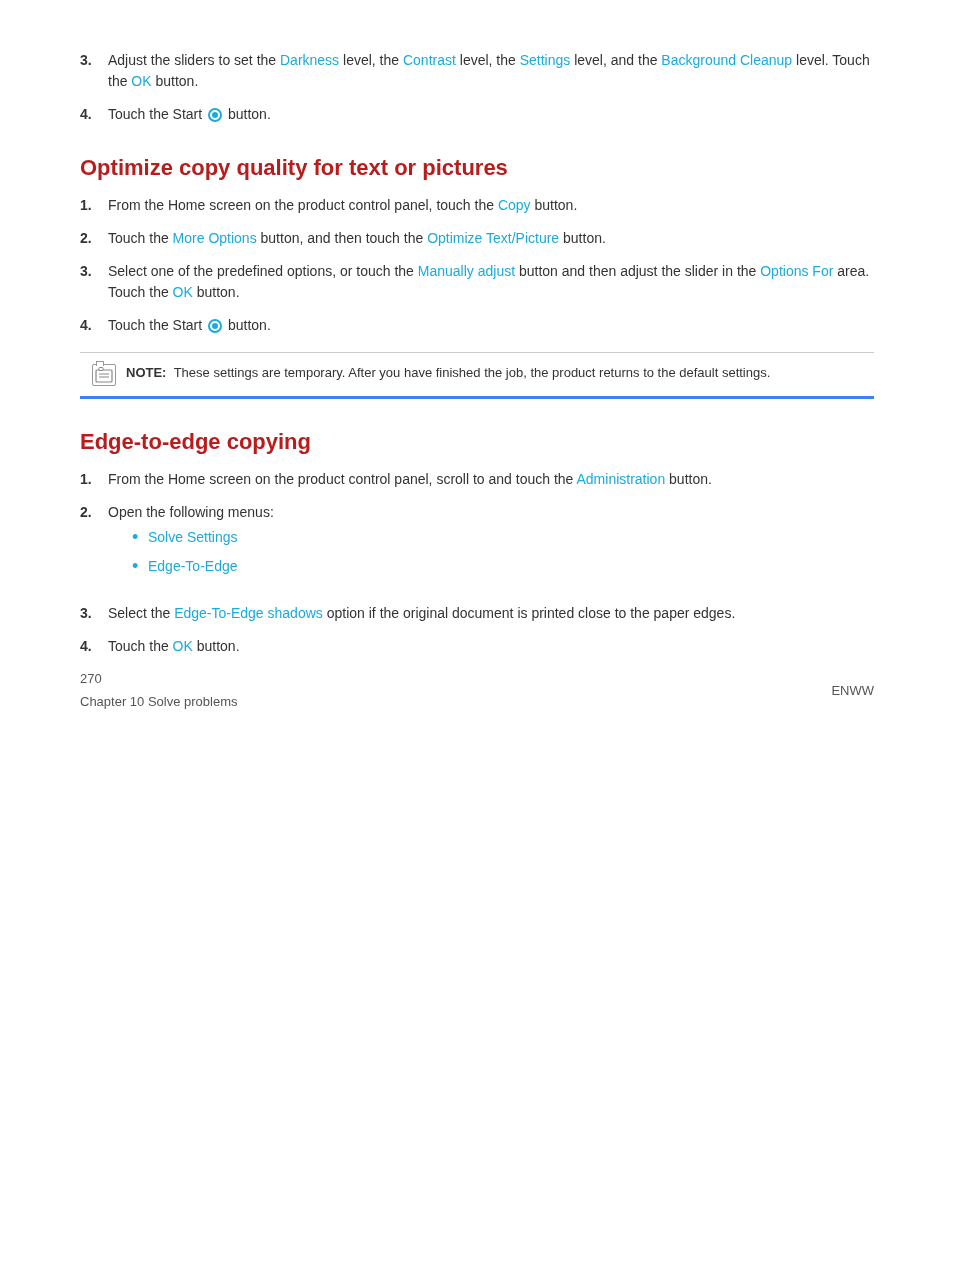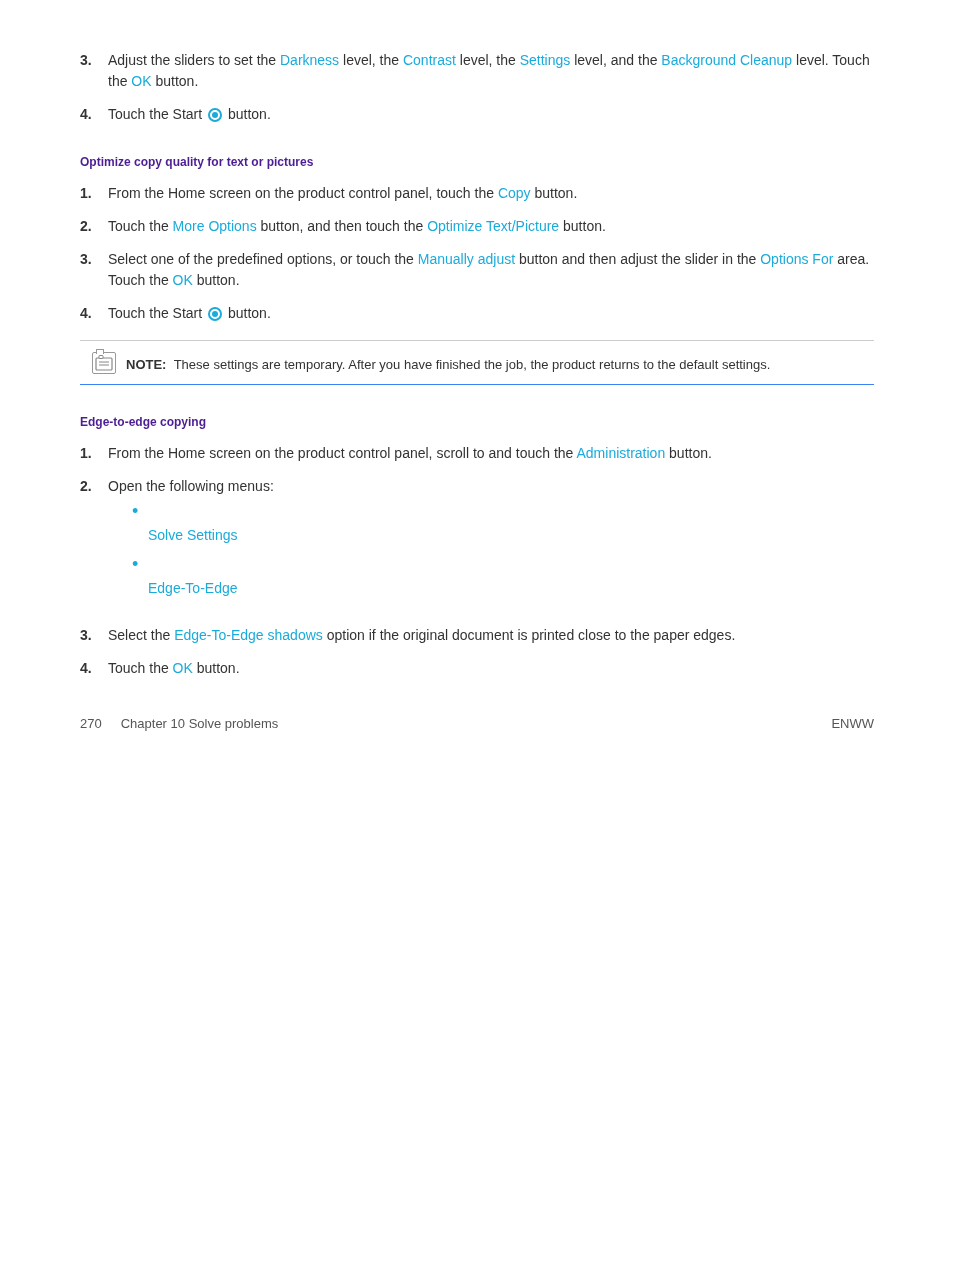--- a/index.html
+++ b/index.html
@@ -19,26 +19,25 @@
     }
 
     .page {
       padding: 50px 80px 80px 80px;
       position: relative;
     }
 
     .cyan-link {
       color: #1aabdb;
       text-decoration: none;
-      margin-top: 24px;
     }
 
     .section-heading {
-      color: #4c1d95;
-      font-size: 12px;
+      color: #b91c1c;
+      font-size: 22px;
       font-weight: bold;
       margin-bottom: 14px;
       margin-top: 30px;
     }
 
     .body-text {
       color: #333333;
       margin-bottom: 14px;
       line-height: 1.5;
     }
@@ -85,26 +84,26 @@
       border-radius: 50%;
       background: #1aabdb;
       position: absolute;
       top: 50%;
       left: 50%;
       transform: translate(-50%, -50%);
     }
 
     .note-box {
       border-top: 1px solid #cccccc;
-      border-bottom: 1px solid #3b82f6;
+      border-bottom: 3px solid #3b82f6;
       padding: 10px 12px;
       margin: 16px 0 20px 0;
       display: flex;
       gap: 10px;
-      align-items: flex-end;
+      align-items: flex-start;
     }
 
     .note-icon {
       flex-shrink: 0;
       width: 24px;
       height: 22px;
       border: 1px solid #999;
       border-radius: 2px;
       display: flex;
       align-items: center;
@@ -166,21 +165,22 @@
       right: 80px;
       display: flex;
       justify-content: space-between;
       align-items: center;
       font-size: 13px;
       color: #555;
     }
 
     .footer-left {
       display: flex;
-      gap: 19px;
+      gap: 8px;
+      flex-direction: column;
     }
   </style>
 </head>
 <body>
 
 <div class="page">
 
   <ol class="numbered-list">
     <li>
       <span class="list-number">3.</span>

